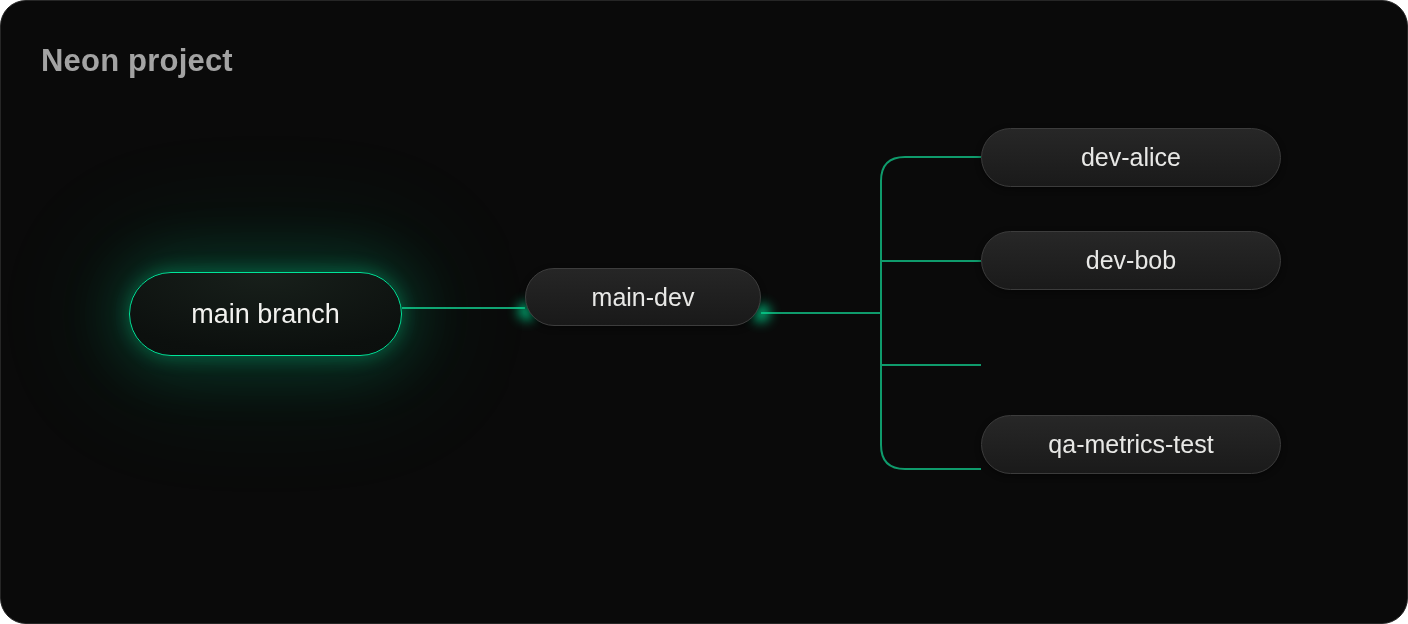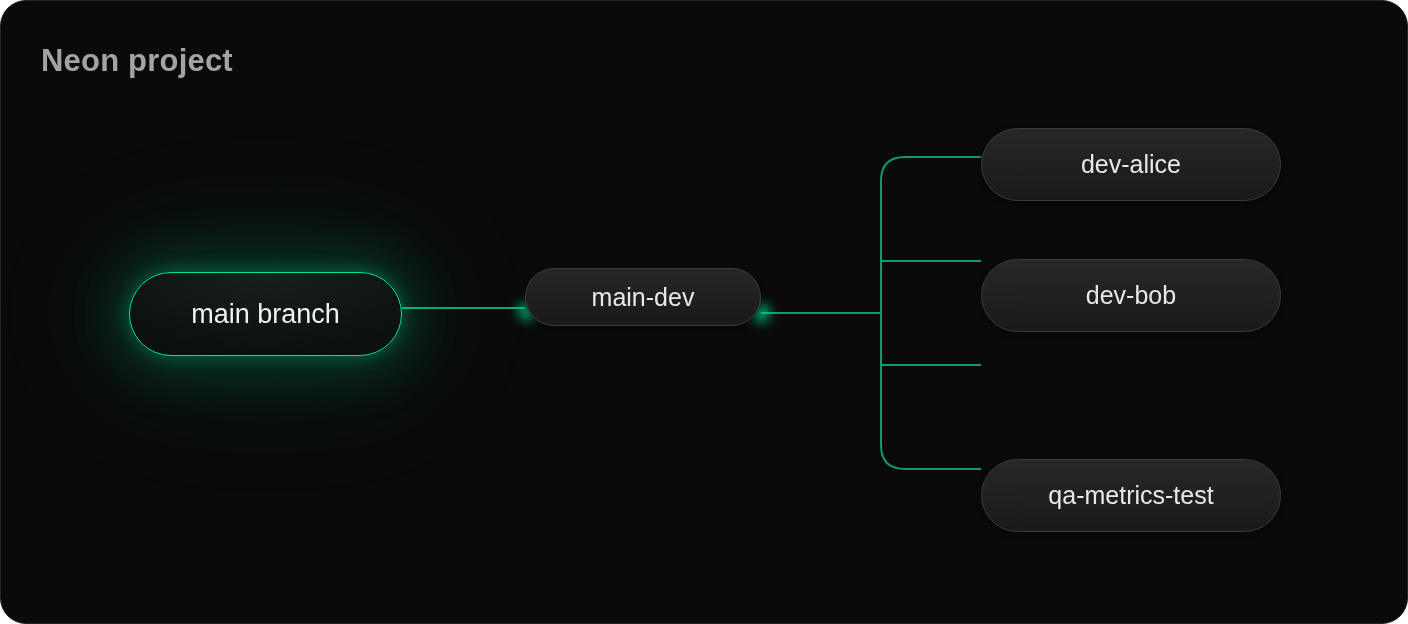--- a/index.html
+++ b/index.html
@@ -77,31 +77,31 @@
     height: 58px;
     font-size: 25px;
     background: linear-gradient(180deg, #262626 0%, #191919 100%);
     border: 1px solid #3d3d3d;
     box-shadow: 0 2px 6px rgba(0,0,0,0.45);
   }
 
   .node-child {
     left: 980px;
     width: 300px;
-    height: 73px;
+    height: 59px;
     font-size: 25px;
     background: linear-gradient(180deg, #272727 0%, #1a1a1a 100%);
     border: 1px solid #3c3c3c;
     box-shadow: 0 2px 6px rgba(0,0,0,0.45);
   }
 
   .node-child-0 { top: 127px; }
-  .node-child-1 { top: 230px; margin-top: 28px; }
+  .node-child-1 { top: 230px; }
   .node-child-2 { top: 335px; }
-  .node-child-3 { top: 458px; }
+  .node-child-3 { top: 414px; }
 </style>
 </head>
 <body>
 
 <div class="canvas">
 
   <h1 class="page-title">Neon project</h1>
 
   <svg class="connector-svg" viewBox="0 0 1408 624" xmlns="http://www.w3.org/2000/svg" aria-hidden="true">
     <defs>

